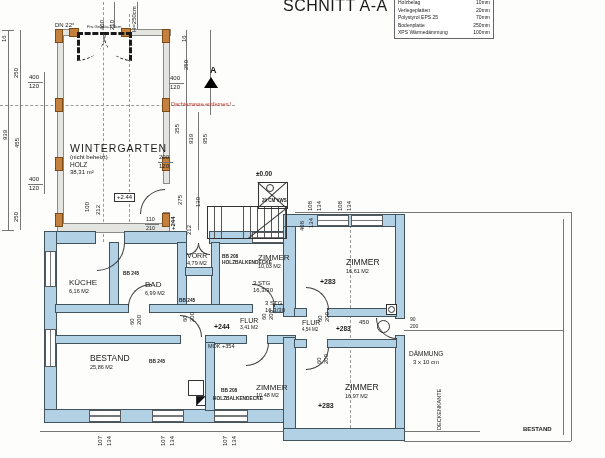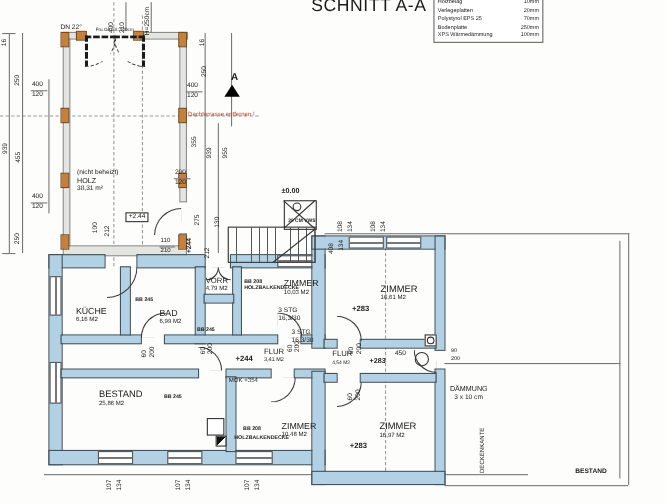--- a/index.html
+++ b/index.html
@@ -164,20 +164,21 @@
   <div class="sq" style="left:188px;top:380px;width:14px;height:14px"></div>
   <div class="sq" style="left:196px;top:396px;width:8px;height:8px;background:linear-gradient(135deg,#111 49%,#fff 51%)"></div>
   <div class="ci" style="left:377px;top:320px;width:11px;height:11px"></div>
   <div class="sq" style="left:386px;top:304px;width:9px;height:9px"></div>
   <div class="ci" style="left:388px;top:306px;width:5px;height:5px"></div>
 
   <div class="t b" style="left:210px;top:65px;font-size:9px">A</div>
   <div class="tri" style="left:204px;top:77px"></div>
   <div class="t red" style="left:171px;top:101px;font-size:5.5px">Dachterrasse entfernen !</div>
 
+  <div class="t" style="left:70px;top:142px;font-size:10.5px;letter-spacing:1px">WINTERGARTEN</div>
   <div class="t" style="left:70px;top:154px;font-size:6px">(nicht beheizt)</div>
   <div class="t" style="left:70px;top:161px;font-size:6.5px">HOLZ</div>
   <div class="t" style="left:70px;top:169px;font-size:6px">38,31 m²</div>
   <div class="t bx" style="left:114px;top:193px;font-size:6px">+2.44</div>
   <div class="t" style="left:55px;top:22px;font-size:6px">DN 22°</div>
   <div class="t" style="left:87px;top:25px;font-size:4.2px">Fru.Ge.Hö=100cm</div>
 
   <div class="t" style="left:69px;top:278px;font-size:8px">KÜCHE</div>
   <div class="t" style="left:69px;top:288px;font-size:5.5px">6,16 M2</div>
   <div class="t" style="left:145px;top:280px;font-size:8px">BAD</div>

